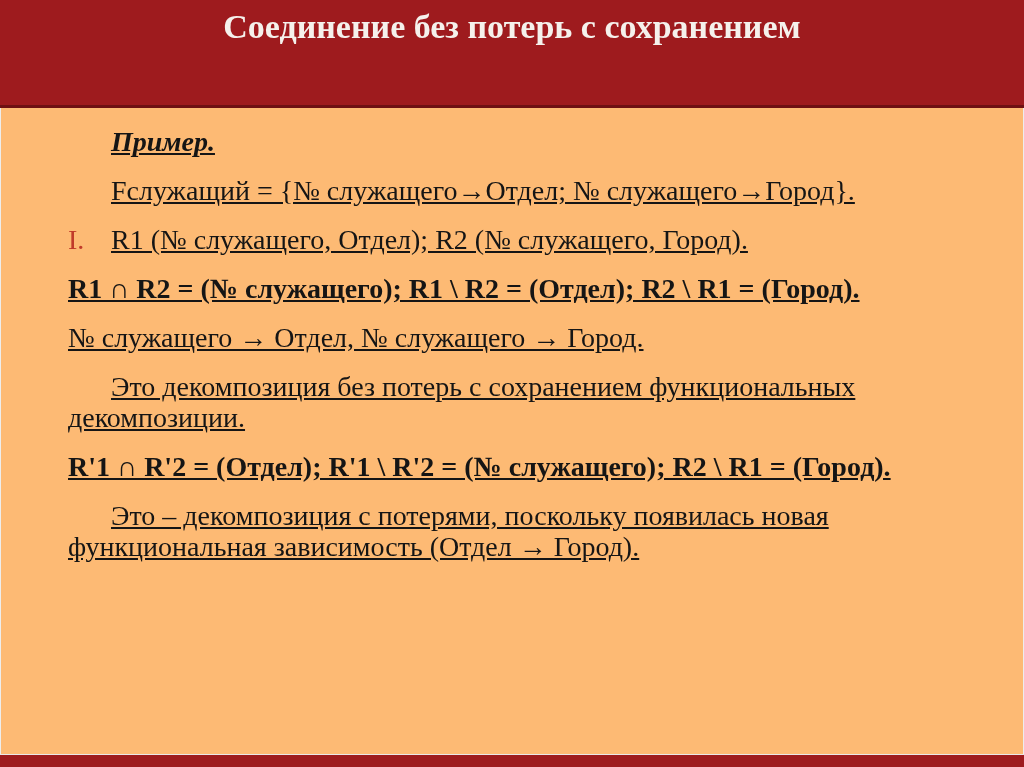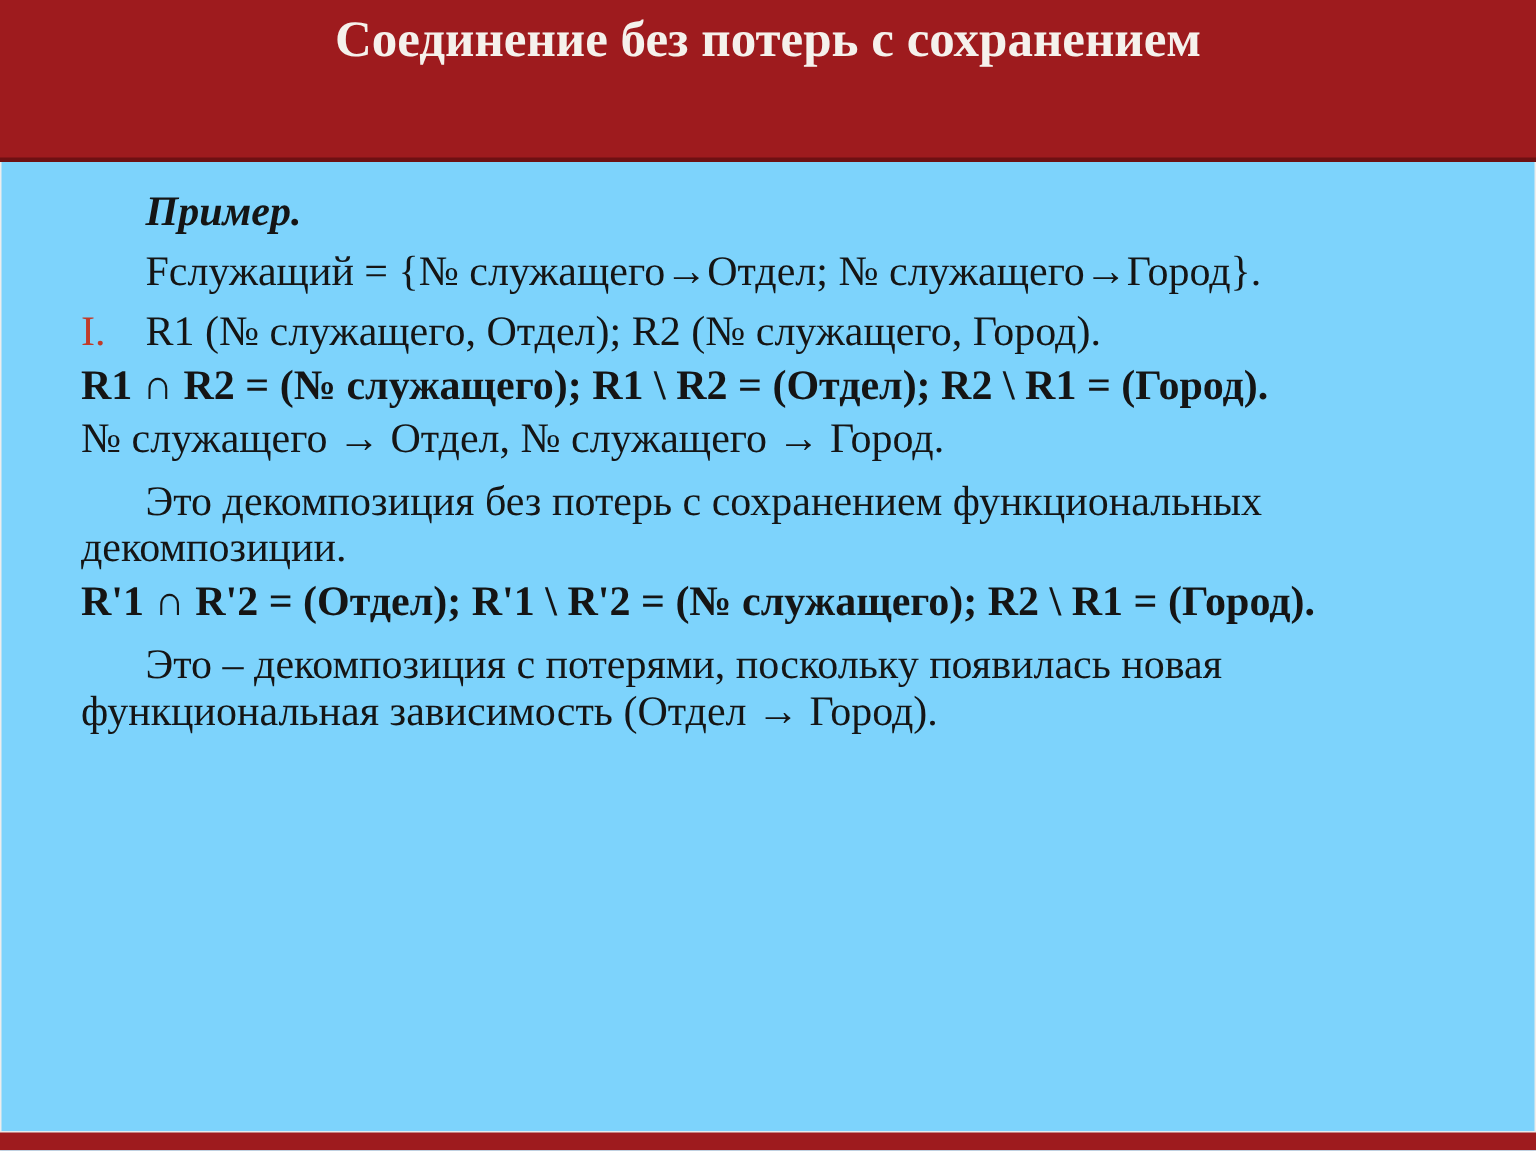--- a/index.html
+++ b/index.html
@@ -1,19 +1,19 @@
 <!DOCTYPE html>
 <html><head>
 <meta charset="utf-8">
 <style>
   html,body {margin:0; padding:0; background:#ffffff;}
   .slide {
     position:relative;
     width:1024px; height:767px;
-    background:#7dd3fc;
+    background:#fdba74;
     overflow:hidden;
     font-family:"Liberation Serif","DejaVu Serif",serif;
     color:#151515;
     box-shadow: inset 1px 0 0 #ededed, inset -1px 0 0 #ededed;
   }
   
   .header {
     height:105px;
     background:#9E1B1E;
     border-bottom:3px solid #6E1013;
@@ -23,21 +23,21 @@
   }
   .title-line {font-size:34px; line-height:40px; margin:0;}
   .title-1 {padding-top:7px;}
   .title-2 {margin-top:20px;}
   
   .content {
     padding:0 30px 0 50px;
     font-size:28px;
     line-height:31px;
   }
-  .content p, .content .line {margin:4px; padding:0;}
+  .content p, .content .line {margin:18px; padding:0;text-decoration:underline;}
   .bi {font-weight:bold; font-style:italic;}
   .it {font-style:italic;}
   .indent {text-indent:43px;}
   .nowrap {white-space:nowrap;}
   .bold-line {font-weight:bold; white-space:nowrap;}
   .deps {margin-left:110px; white-space:nowrap;}
   .num {display:inline-block; width:43px; color:#C13B2A;}
   .concl {text-indent:43px; max-width:892px;}
   .mt18{margin-top:18px!important} .mt9{margin-top:9px!important}
   .mt21{margin-top:21px!important} .mt5{margin-top:5px!important}

